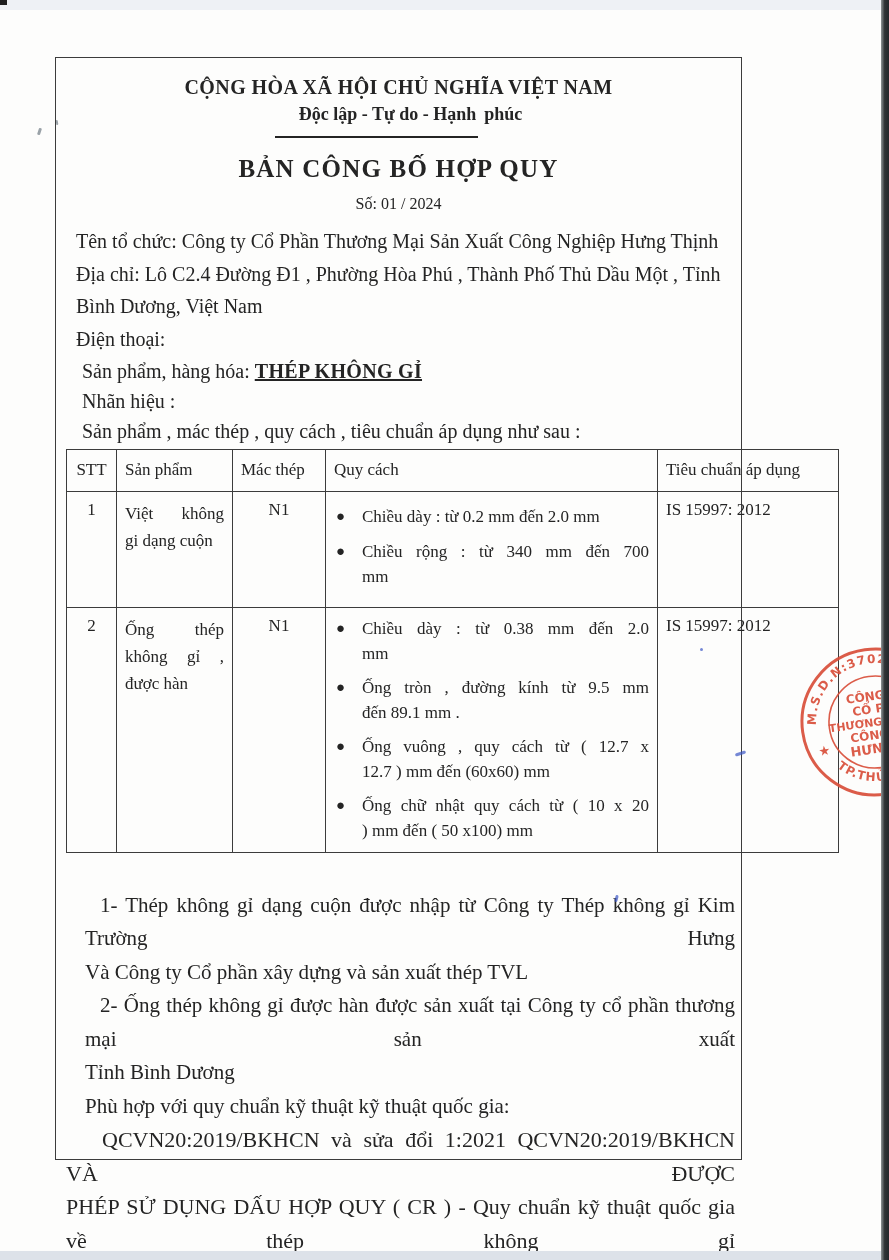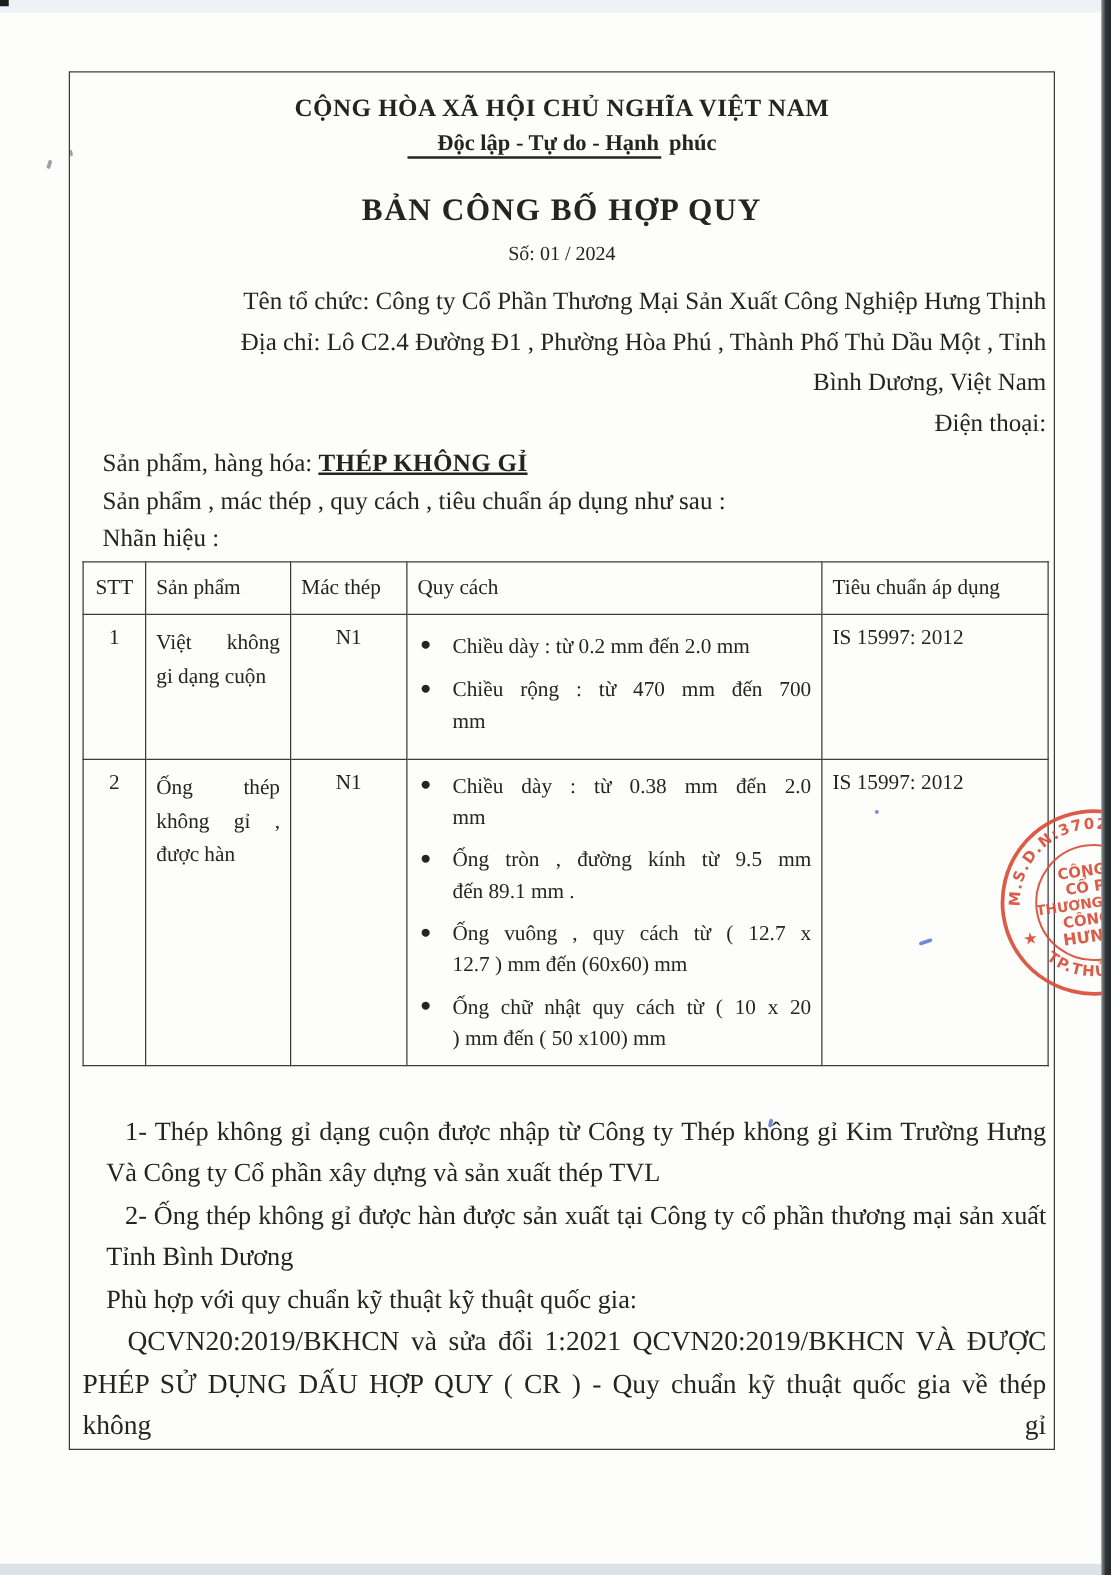--- a/index.html
+++ b/index.html
@@ -16,34 +16,34 @@
   .corner-speck{position:absolute;left:0;top:0;width:7px;height:5px;background:#1e1e1e;}
   .speck{position:absolute;background:#9aa2a8;border-radius:1px;}
   .speck.s1{left:38px;top:128px;width:3px;height:7px;transform:rotate(18deg);}
   .speck.s2{left:56px;top:120px;width:2px;height:5px;transform:rotate(-10deg);}
   .pen{position:absolute;background:#3a55c4;opacity:.7;border-radius:2px;z-index:5;}
   .pen.p1{left:735px;top:752px;width:11px;height:3px;transform:rotate(-18deg);}
   .pen.p2{left:615px;top:895px;width:3px;height:7px;transform:rotate(14deg);}
   .pen.p3{left:700px;top:648px;width:3px;height:3px;border-radius:50%;}
 
   .frame{
-    position:absolute;left:55px;top:57px;width:789px;height:1103px;
+    position:absolute;left:55px;top:57px;width:687px;height:1103px;
     border:1.6px solid #3c3c3c;box-sizing:border-box;background:transparent;
   }
   .c{text-align:center;}
   .b{font-weight:bold;}
   .nat1{margin-top:16px;font-size:20px;line-height:26px;letter-spacing:.4px;}
   .nat2{margin-top:2px;font-size:18px;line-height:24px;}
-  .nat2 .u{border-bottom:2px solid #242424;padding:0 2px 1px 24px;}
+  .nat2 .u{border-bottom:2px solid #242424;padding:0 2px 12px 24px;}
   .nat2 .tail{margin-left:6px;}
   .title{margin-top:27px;font-size:25px;line-height:32px;letter-spacing:1.2px;}
   .num{margin-top:6px;font-size:16px;line-height:26px;}
 
   .par{font-size:20px;line-height:32.5px;}
-  .org{margin:8px 6px 0 20px;text-align:right;}
+  .org{margin:8px 6px 0 20px;}
   .product{margin:1px 6px 0 26px;line-height:30px;}
   .product .bold-val{font-weight:bold;letter-spacing:.3px;text-decoration:underline;}
 
   table.spec{
     border-collapse:collapse;table-layout:fixed;
     margin:3px 0 0 10px;width:772px;
     font-size:17px;
   }
   table.spec col.c-stt{width:50px;}
   table.spec col.c-prod{width:116px;}
@@ -103,22 +103,22 @@
     <div data-interactable="false">Địa chỉ: Lô C2.4 Đường Đ1 , Phường Hòa Phú , Thành Phố Thủ Dầu Một , Tỉnh</div>
     <div data-interactable="false">Bình Dương, Việt Nam</div>
     <div data-interactable="false">Điện thoại:</div>
   </div>
 
   <div class="par product" data-interactable="false">
     <div data-interactable="false">
       <span data-interactable="false">Sản phẩm, hàng hóa:</span>
       <span class="bold-val" data-interactable="false">THÉP KHÔNG GỈ</span>
     </div>
+    <div data-interactable="false">Nhãn hiệu :</div>
     <div data-interactable="false">Sản phẩm , mác thép , quy cách , tiêu chuẩn áp dụng như sau :</div>
-    <div data-interactable="false">Nhãn hiệu :</div>
   </div>
 
   <table class="spec" data-interactable="false">
     <colgroup>
       <col class="c-stt">
         <col class="c-prod">
         <col class="c-grade">
         <col class="c-spec">
         <col class="c-std">
     </colgroup>
@@ -137,21 +137,21 @@
         <div data-interactable="false">gi dạng cuộn</div>
       </td>
       <td class="grade" data-interactable="false">N1</td>
       <td class="specs" data-interactable="false">
         <div class="bullet" data-interactable="false">
           <span class="dot" data-interactable="false">●</span>
           <div data-interactable="false">Chiều dày : từ 0.2 mm đến 2.0 mm</div>
         </div>
         <div class="bullet" data-interactable="false">
           <span class="dot" data-interactable="false">●</span>
-          <div class="jl" data-interactable="false">Chiều rộng : từ 470 mm đến 700</div>
+          <div class="jl" data-interactable="false">Chiều rộng : từ 340 mm đến 700</div>
           <div data-interactable="false">mm</div>
         </div>
       </td>
       <td class="std" data-interactable="false">IS 15997: 2012</td>
     </tr>
     <tr data-interactable="false">
       <td class="stt" data-interactable="false">2</td>
       <td class="prod" data-interactable="false">
         <div class="jl" data-interactable="false">Ống thép</div>
         <div class="jl" data-interactable="false">không gỉ ,</div>

